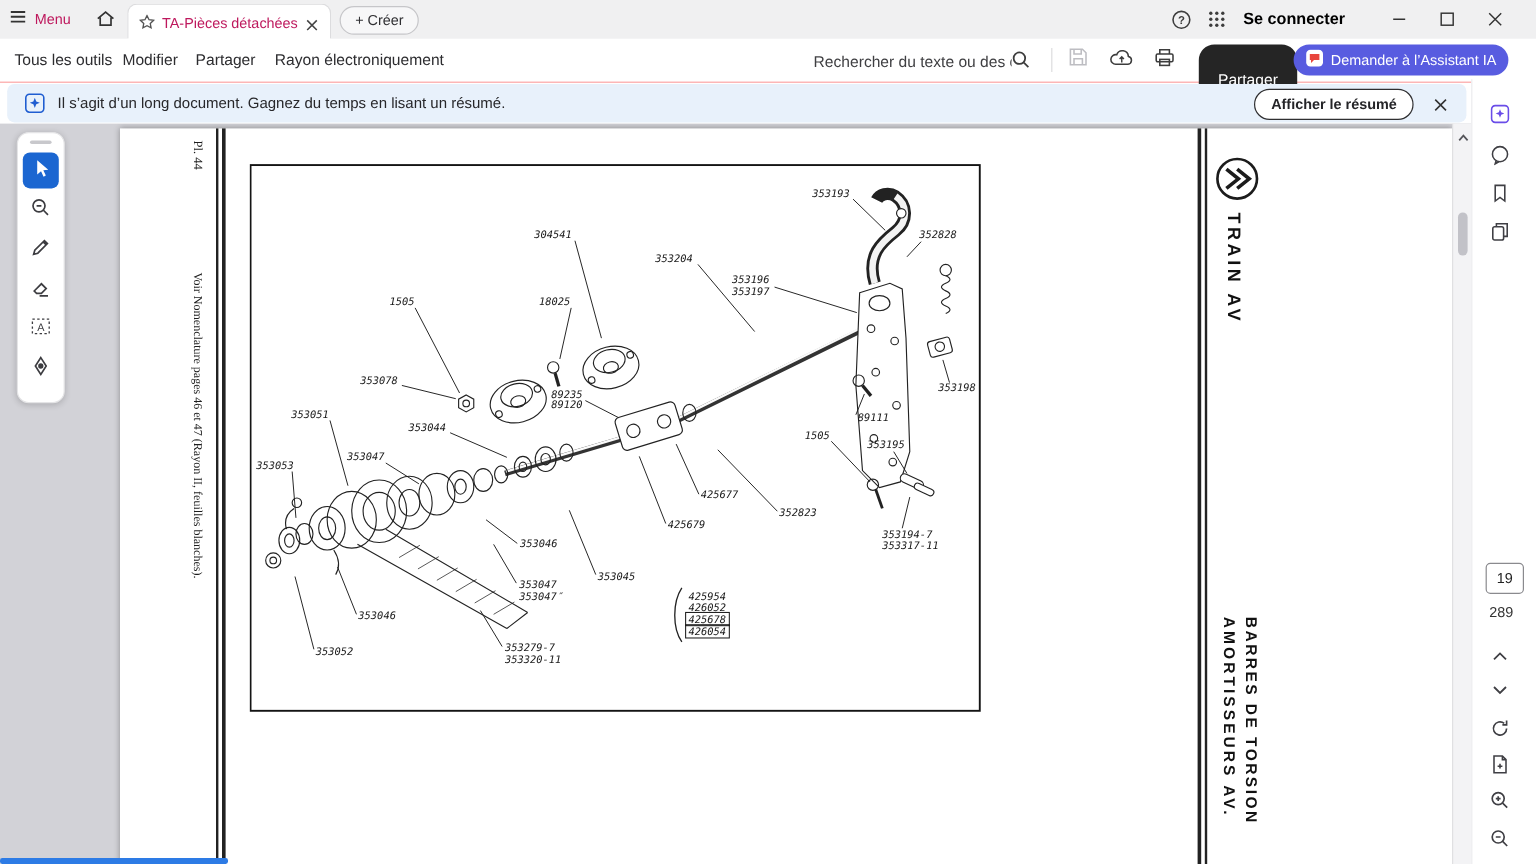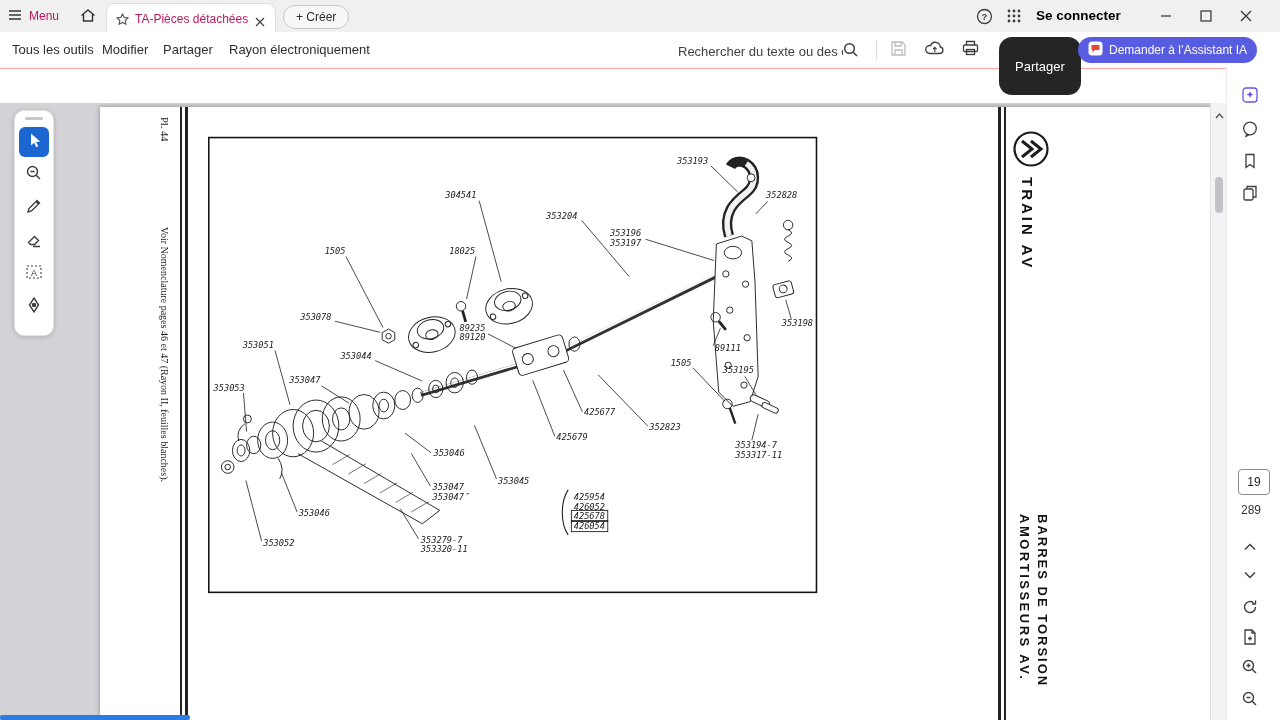--- a/index.html
+++ b/index.html
@@ -161,20 +161,33 @@
       </div>
     <div id="assistant-btn">
       <span><svg width="15" height="15" viewBox="0 0 15 15">
             <rect x="0.5" y="0.5" width="14" height="14" rx="3.5" fill="#fff"></rect>
             <path d="M3.5 4h8v5H7L4.5 11.5V9h-1z" fill="#e8453c"></path>
           </svg></span>
       <span>Demander à l’Assistant IA</span>
     </div>
   </div>
 
+  <div id="banner">
+    <span class="abs" style="left:14px;top:7px;"><svg width="18" height="18" viewBox="0 0 18 18" fill="none" stroke="#1f5dd1" stroke-width="1.3">
+          <rect x="1.5" y="1.5" width="15" height="15" rx="3"></rect>
+          <path d="M9 4.5l1.2 3 3 1.2-3 1.2-1.2 3-1.2-3-3-1.2 3-1.2z" fill="#1f5dd1" stroke="none"></path>
+        </svg></span>
+    <span id="banner-msg">Il s’agit d’un long document. Gagnez du temps en lisant un résumé.</span>
+    <div id="banner-btn">
+        <span>Afficher le résumé</span>
+      </div>
+    <span class="abs" style="right:16px;top:10px;"><svg width="11" height="11" viewBox="0 0 11 11">
+          <path d="M1 1l9 9M10 1l-9 9" stroke="#333" stroke-width="1.3"></path>
+        </svg></span>
+  </div>
 
   <div id="canvas">
 
     <div id="page">
 
       <div class="rule" style="left:80px;width:1.5px;"></div>
       <div class="rule" style="left:85px;width:2.5px;"></div>
       <div class="rule" style="left:898px;width:2.5px;"></div>
       <div class="rule" style="left:904px;width:1.5px;"></div>
 

